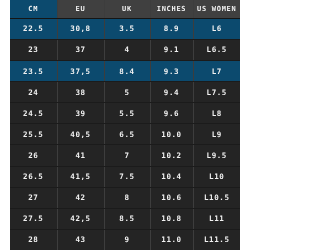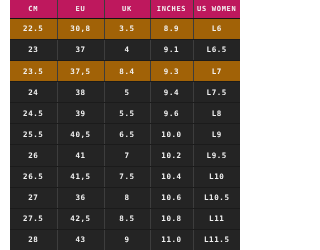--- a/index.html
+++ b/index.html
@@ -45,30 +45,30 @@
     border-bottom: 1px solid #1b1b1b;
     background: #242424;
     white-space: nowrap;
     overflow: hidden;
   }
   #size-table th:last-child,
   #size-table td:last-child {
     border-right: none;
   }
   #size-table thead th {
-    background: #be185d;
+    background: #404040;
     font-size: 7px;
     letter-spacing: 0.7px;
     border-bottom: 1px solid #151515;
   }
   #size-table thead th.hdr-hl {
-    background: #be185d;
+    background: #0c4a6e;
   }
   #size-table tbody tr.row-hl td {
-    background: #a16207;
+    background: #0c4a6e;
   }
   #size-table tbody tr:last-child td {
     border-bottom: none;
   }
 </style>
 </head>
 <body>
 
 <div id="screen">
   <table id="size-table">
@@ -140,21 +140,21 @@
       </tr>
       <tr>
         <td>26.5</td>
         <td>41,5</td>
         <td>7.5</td>
         <td>10.4</td>
         <td>L10</td>
       </tr>
       <tr>
         <td>27</td>
-        <td>36</td>
+        <td>42</td>
         <td>8</td>
         <td>10.6</td>
         <td>L10.5</td>
       </tr>
       <tr>
         <td>27.5</td>
         <td>42,5</td>
         <td>8.5</td>
         <td>10.8</td>
         <td>L11</td>

